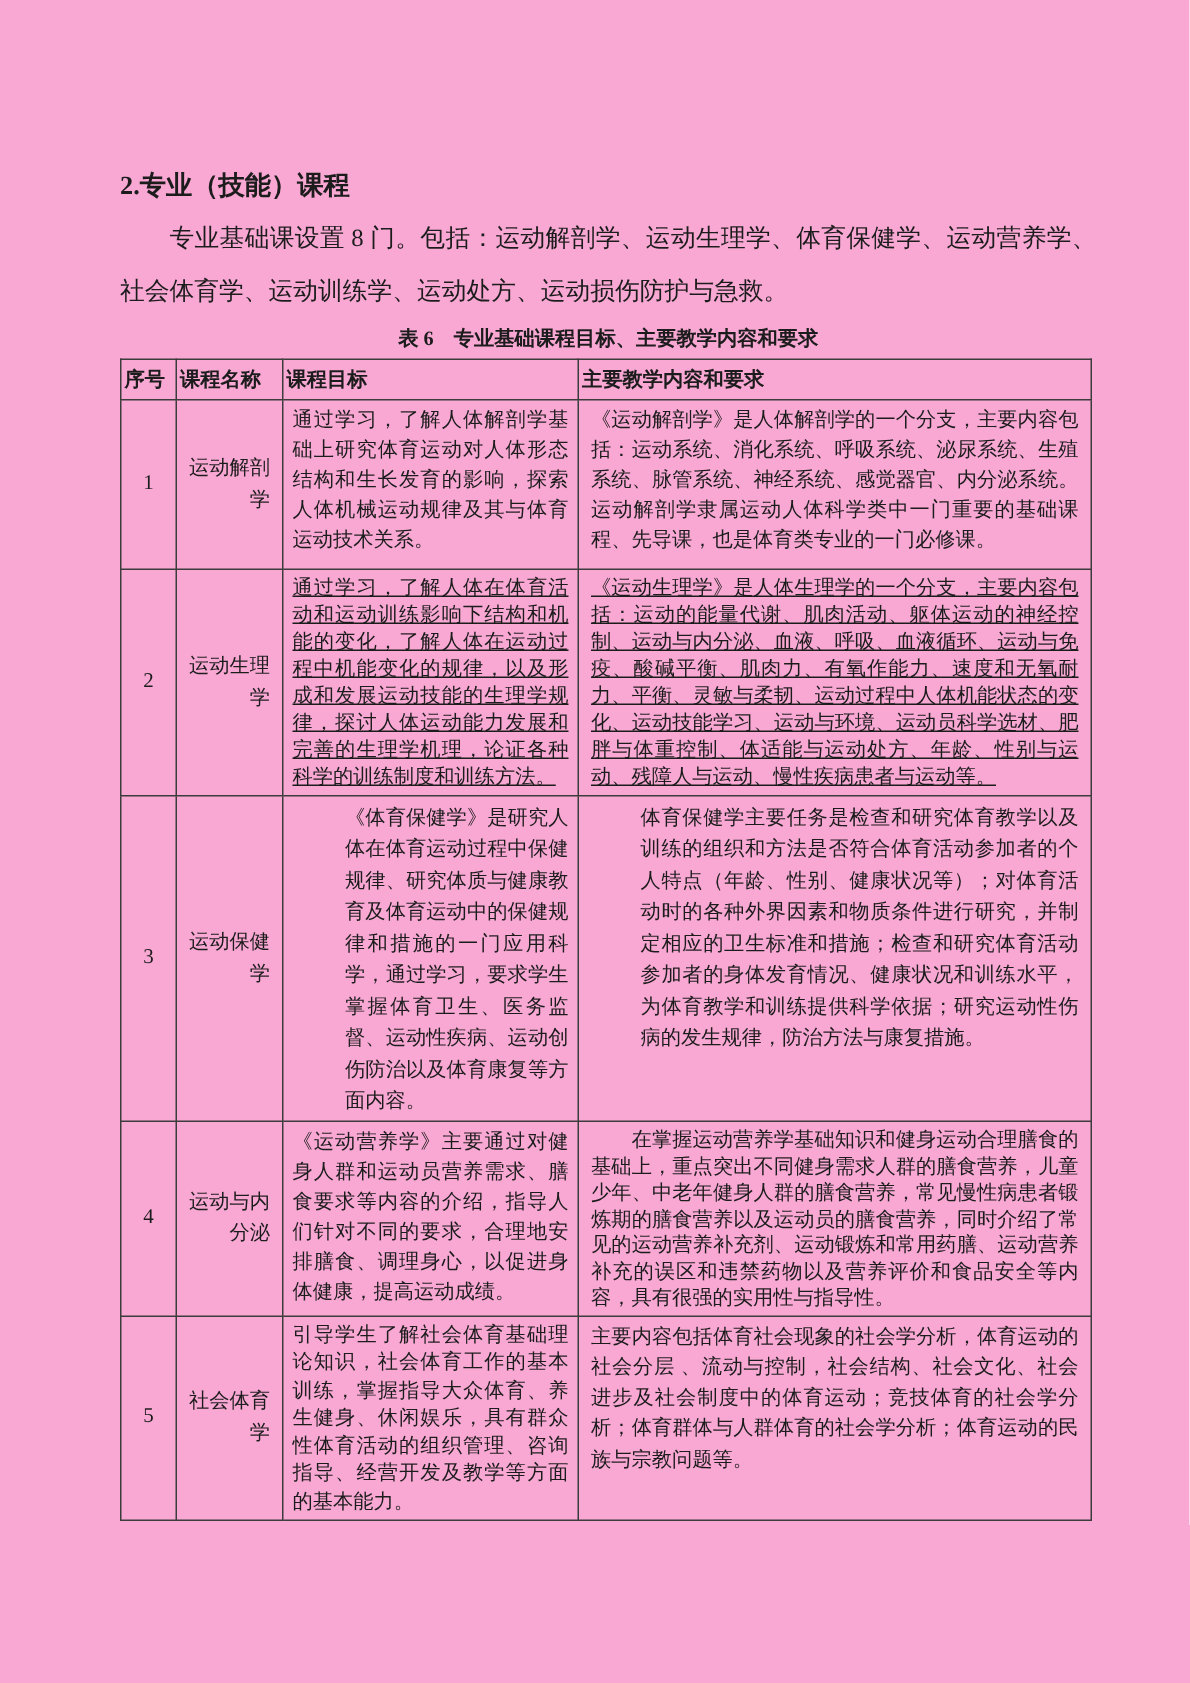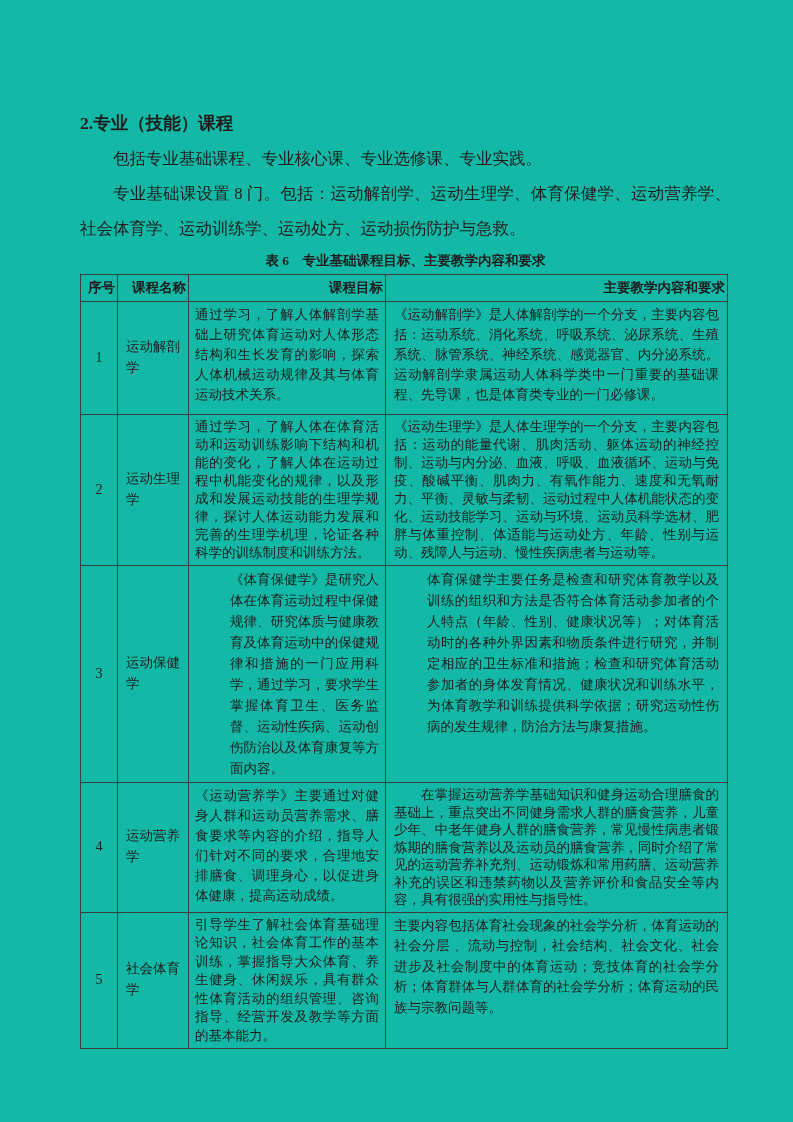--- a/index.html
+++ b/index.html
@@ -2,21 +2,21 @@
 <html><head>
 <meta charset="utf-8">
 <style>
   * { box-sizing: border-box; }
   html, body { margin: 0; padding: 0; background: #ffffff; }
   .page {
     position: relative;
     width: 793px;
     height: 1122px;
     margin: 0 auto;
-    background: #14b8a6;
+    background: #f9a8d4;
     color: #1c1c1c;
     font-family: "Liberation Serif", "DejaVu Serif", serif;
     overflow: hidden;
   }
   .content {
     padding: 106px 62px 0 80px; 
   }
   .doc-heading {
     font-size: 17.5px;
     font-weight: bold;
@@ -45,61 +45,60 @@
   }
   table.courses th,
   table.courses td {
     border: 1px solid #3c3c3c;
     font-weight: normal;
     overflow: hidden;
   }
   table.courses th {
     font-size: 13.5px;
     font-weight: bold;
-    text-align: right;
+    text-align: left;
     padding: 3px 2px;
     height: 27px;
   }
   td.no {
     text-align: center;
     vertical-align: middle;
     font-size: 14px;
   }
   td.name {
-    text-align: left;
+    text-align: right;
     vertical-align: middle;
     font-size: 13.5px;
     line-height: 1.55;
     padding: 20px 8px;
   }
   td.goal, td.content {
     vertical-align: top;
     font-size: 13.5px;
     text-align: justify;
     word-break: break-all;
     padding: 3px 6px 3px 6px;
   }
   td.content { padding: 3px 8px 3px 8px; margin-top: 23px; }
   tr.r1 td.goal, tr.r1 td.content { line-height: 20px; }
-  tr.r2 td.goal, tr.r2 td.content { line-height: 18px; }
+  tr.r2 td.goal, tr.r2 td.content { line-height: 18px; text-decoration: underline; }
   tr.r3 td.goal, tr.r3 td.content { line-height: 21px; padding-left: 41px; }
   tr.r4 td.goal { line-height: 20px; }
   tr.r4 td.content { line-height: 17.5px; }
   tr.r5 td.goal { line-height: 18.5px; }
   tr.r5 td.content { line-height: 20.5px; }
   td.content.first-indent { text-indent: 2em; }
 </style>
 </head>
 <body>
 
 <div class="page">
   <div class="content">
 
     <h2 class="doc-heading">2.专业（技能）课程</h2>
-    <p class="para">包括专业基础课程、专业核心课、专业选修课、专业实践。</p>
     <p class="para">专业基础课设置 8 门。包括：运动解剖学、运动生理学、体育保健学、运动营养学、社会体育学、运动训练学、运动处方、运动损伤防护与急救。</p>
 
     <div class="table-caption">表 6　专业基础课程目标、主要教学内容和要求</div>
 
     <table class="courses">
       <colgroup>
         <col style="width:37px">
         <col style="width:71px">
         <col style="width:197px">
         <col style="width:342px">
@@ -126,21 +125,21 @@
           <td class="content">《运动生理学》是人体生理学的一个分支，主要内容包括：运动的能量代谢、肌肉活动、躯体运动的神经控制、运动与内分泌、血液、呼吸、血液循环、运动与免疫、酸碱平衡、肌肉力、有氧作能力、速度和无氧耐力、平衡、灵敏与柔韧、运动过程中人体机能状态的变化、运动技能学习、运动与环境、运动员科学选材、肥胖与体重控制、体适能与运动处方、年龄、性别与运动、残障人与运动、慢性疾病患者与运动等。</td>
         </tr>
         <tr class="r3" style="height:172px">
           <td class="no">3</td>
           <td class="name">运动保健学</td>
           <td class="goal">《体育保健学》是研究人体在体育运动过程中保健规律、研究体质与健康教育及体育运动中的保健规律和措施的一门应用科学，通过学习，要求学生掌握体育卫生、医务监督、运动性疾病、运动创伤防治以及体育康复等方面内容。</td>
           <td class="content">体育保健学主要任务是检查和研究体育教学以及训练的组织和方法是否符合体育活动参加者的个人特点（年龄、性别、健康状况等）；对体育活动时的各种外界因素和物质条件进行研究，并制定相应的卫生标准和措施；检查和研究体育活动参加者的身体发育情况、健康状况和训练水平，为体育教学和训练提供科学依据；研究运动性伤病的发生规律，防治方法与康复措施。</td>
         </tr>
         <tr class="r4" style="height:128px">
           <td class="no">4</td>
-          <td class="name">运动营养学</td>
+          <td class="name">运动与内分泌</td>
           <td class="goal">《运动营养学》主要通过对健身人群和运动员营养需求、膳食要求等内容的介绍，指导人们针对不同的要求，合理地安排膳食、调理身心，以促进身体健康，提高运动成绩。</td>
           <td class="content first-indent">在掌握运动营养学基础知识和健身运动合理膳食的基础上，重点突出不同健身需求人群的膳食营养，儿童少年、中老年健身人群的膳食营养，常见慢性病患者锻炼期的膳食营养以及运动员的膳食营养，同时介绍了常见的运动营养补充剂、运动锻炼和常用药膳、运动营养补充的误区和违禁药物以及营养评价和食品安全等内容，具有很强的实用性与指导性。</td>
         </tr>
         <tr class="r5" style="height:130px">
           <td class="no">5</td>
           <td class="name">社会体育学</td>
           <td class="goal">引导学生了解社会体育基础理论知识，社会体育工作的基本训练，掌握指导大众体育、养生健身、休闲娱乐，具有群众性体育活动的组织管理、咨询指导、经营开发及教学等方面的基本能力。</td>
           <td class="content">主要内容包括体育社会现象的社会学分析，体育运动的社会分层 、流动与控制，社会结构、社会文化、社会进步及社会制度中的体育运动；竞技体育的社会学分析；体育群体与人群体育的社会学分析；体育运动的民族与宗教问题等。</td>
         </tr>
       </tbody>

